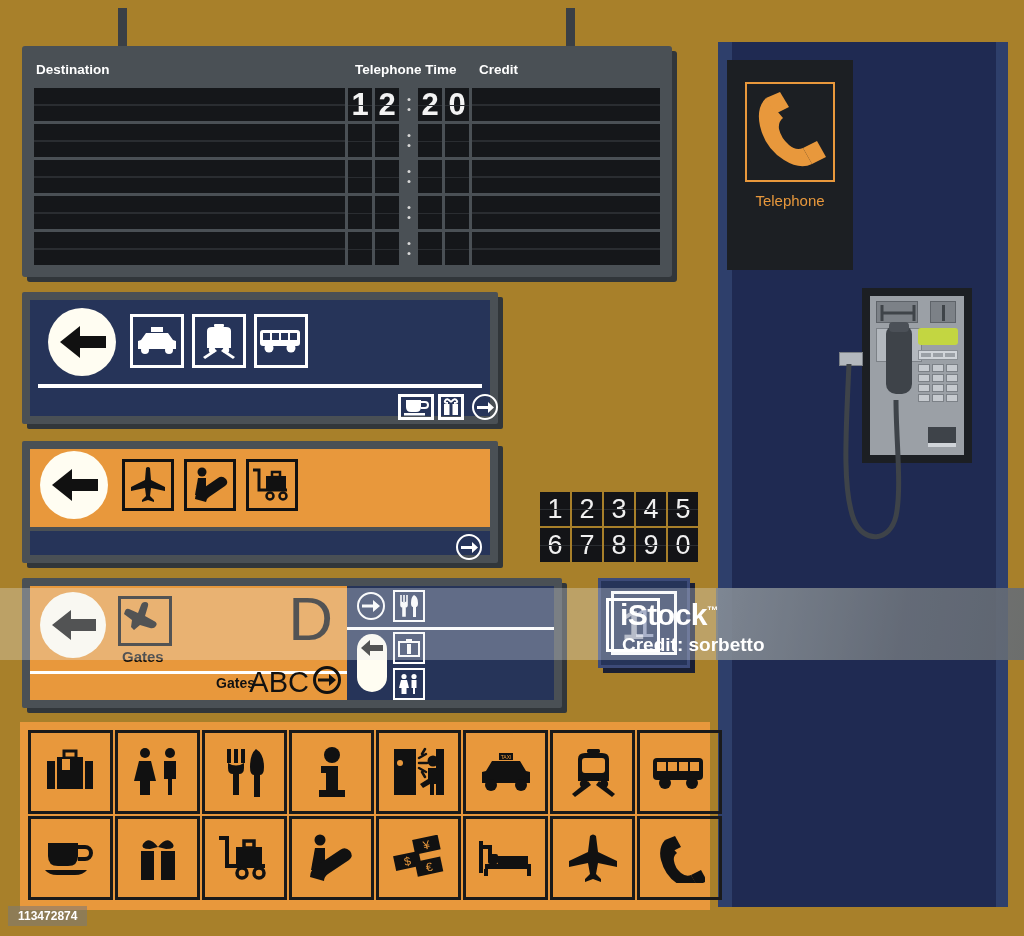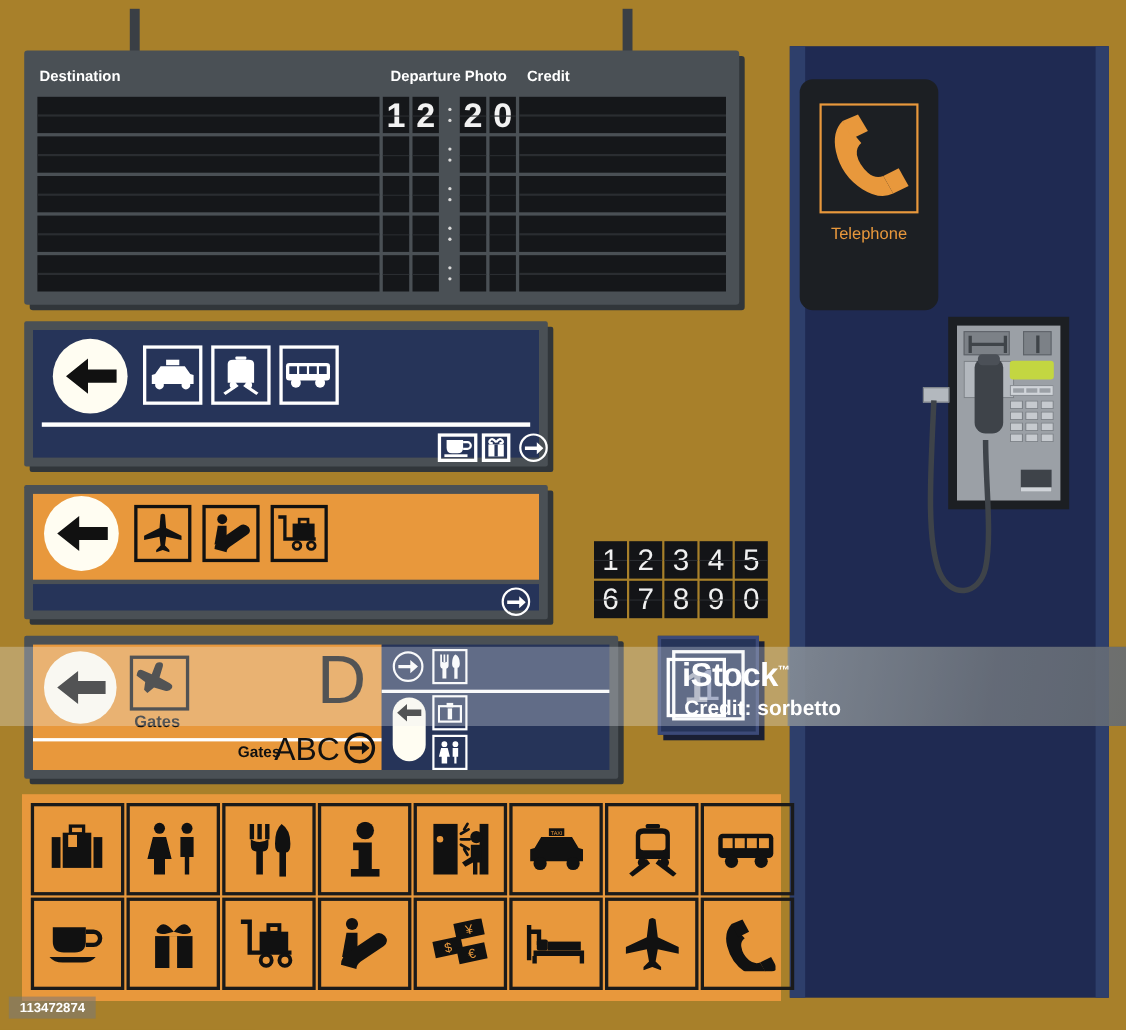--- a/index.html
+++ b/index.html
@@ -91,22 +91,22 @@
   
   .idphoto { position: absolute; left: 558px; top: 288px; width: 135px; height: 155px;
      background: #1c1f23; box-shadow: 4px 4px 0 #2a2d31; }
   .idphoto .lside { position: absolute; left: 0; top: 0; width: 10px; height: 100%; background: #35393e; }
   .idphoto .ibox { position: absolute; left: 30px; top: 14px; width: 90px; height: 90px;
      border: 3px solid #e8983c; }
   .idphoto .lbl { position: absolute; left: 0; right: 0; top: 112px; text-align: center;
      color: #e8983c; font-size: 15px; }
 
   
-  .telephone { position: absolute; left: 727px; top: 72px; width: 126px; height: 210px;
-     background: #1c1f23; border-radius: 12px; }
+  .telephone { position: absolute; left: 727px; top: 60px; width: 126px; height: 210px;
+     background: #1c1f23; }
   .telephone .tbox { position: absolute; left: 18px; top: 22px; width: 90px; height: 100px;
      border: 2.5px solid #e8983c; }
   .telephone .lbl { position: absolute; left: 0; right: 0; top: 132px; text-align: center;
      color: #e8983c; font-size: 15px; }
 
   
   .numgrid { position: absolute; left: 540px; top: 492px; display: grid;
      grid-template-columns: repeat(5, 30px); grid-auto-rows: 34px; gap: 2px; }
   .numtile { background: #131417; display: flex; align-items: center; justify-content: center;
      color: #f0f0f0; font-size: 27px; position: relative; }
@@ -152,21 +152,21 @@
   <div class="wall"></div>
   <div class="wall-strip"></div>
   <div class="wall-strip2"></div>
 
   <div class="rod" style="left:118px;"></div>
   <div class="rod" style="left:566px;"></div>
 
   <div class="board">
     <div class="board-head">
       <span class="bh-dest">Destination</span>
-      <span class="bh-time">Departure Photo</span>
+      <span class="bh-time">Telephone Time</span>
       <span class="bh-status">Credit</span>
     </div>
     <div class="board-rows">
 
       <div class="brow">
         <div class="cell c-dest"></div>
         <div class="cell c-digit">
             <span>1</span>
           </div>
         <div class="cell c-digit">

